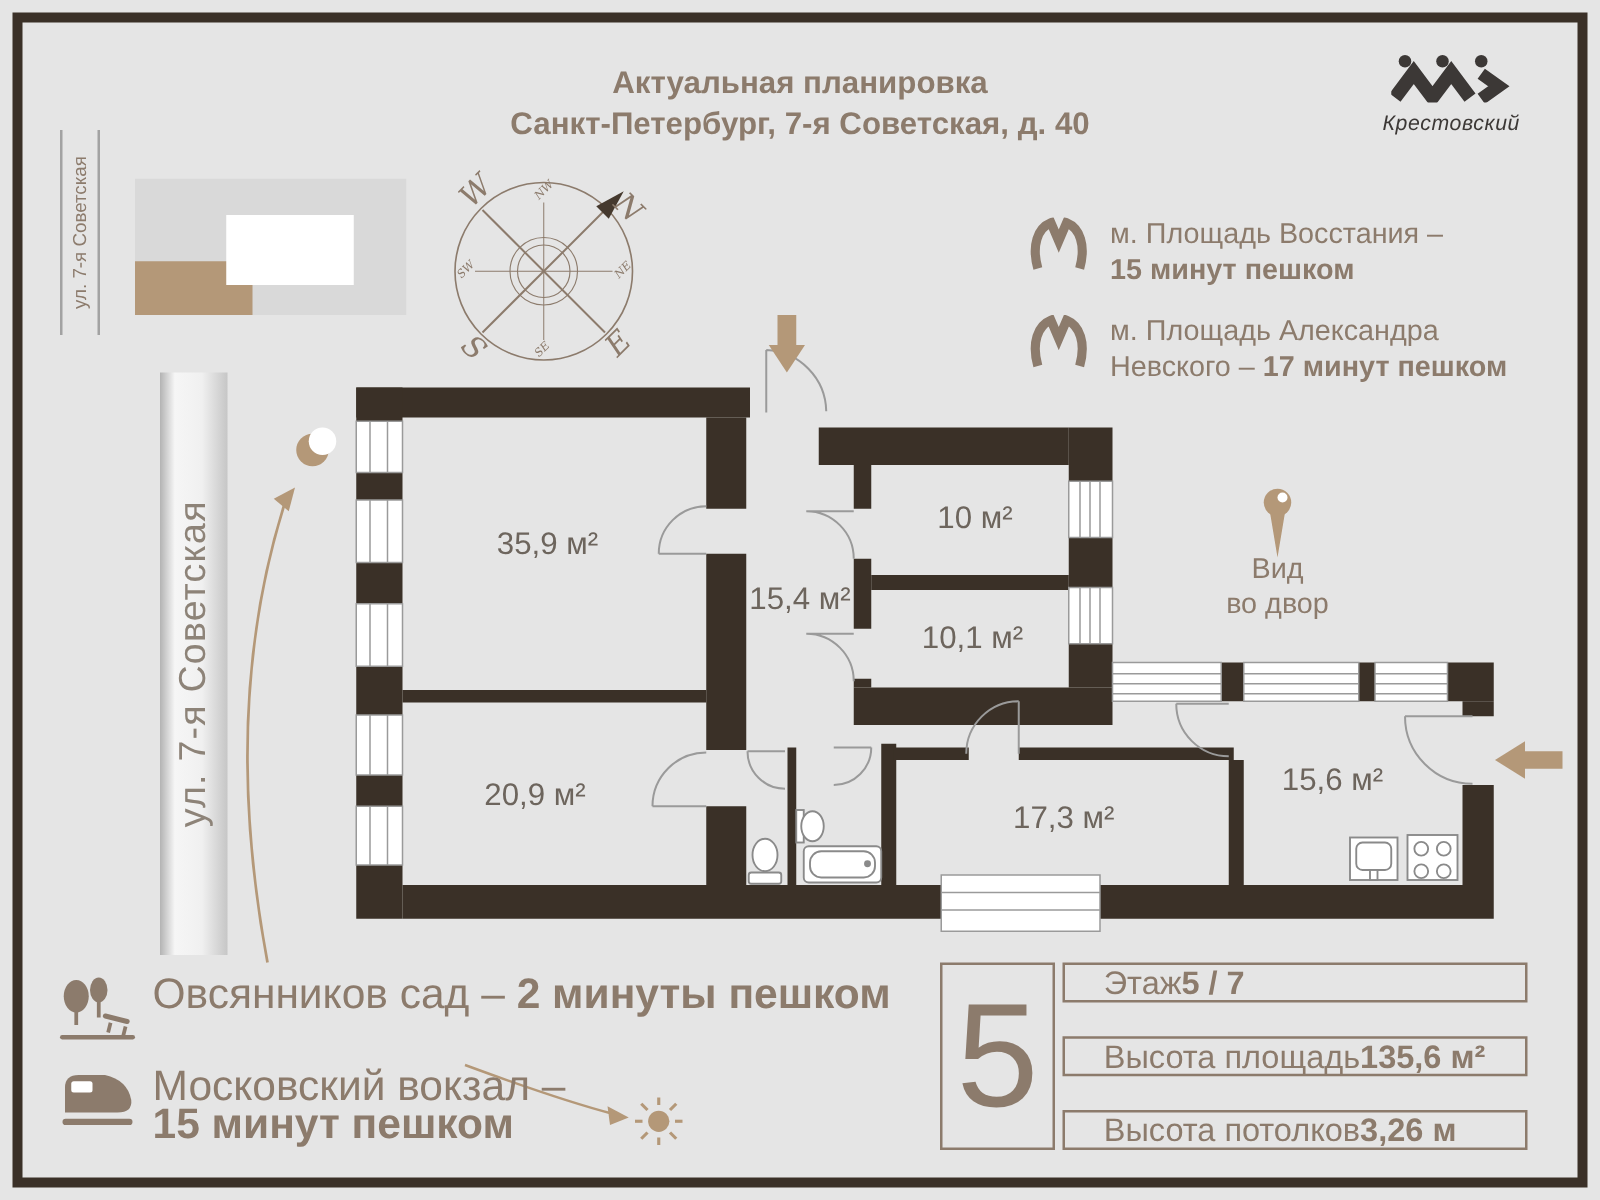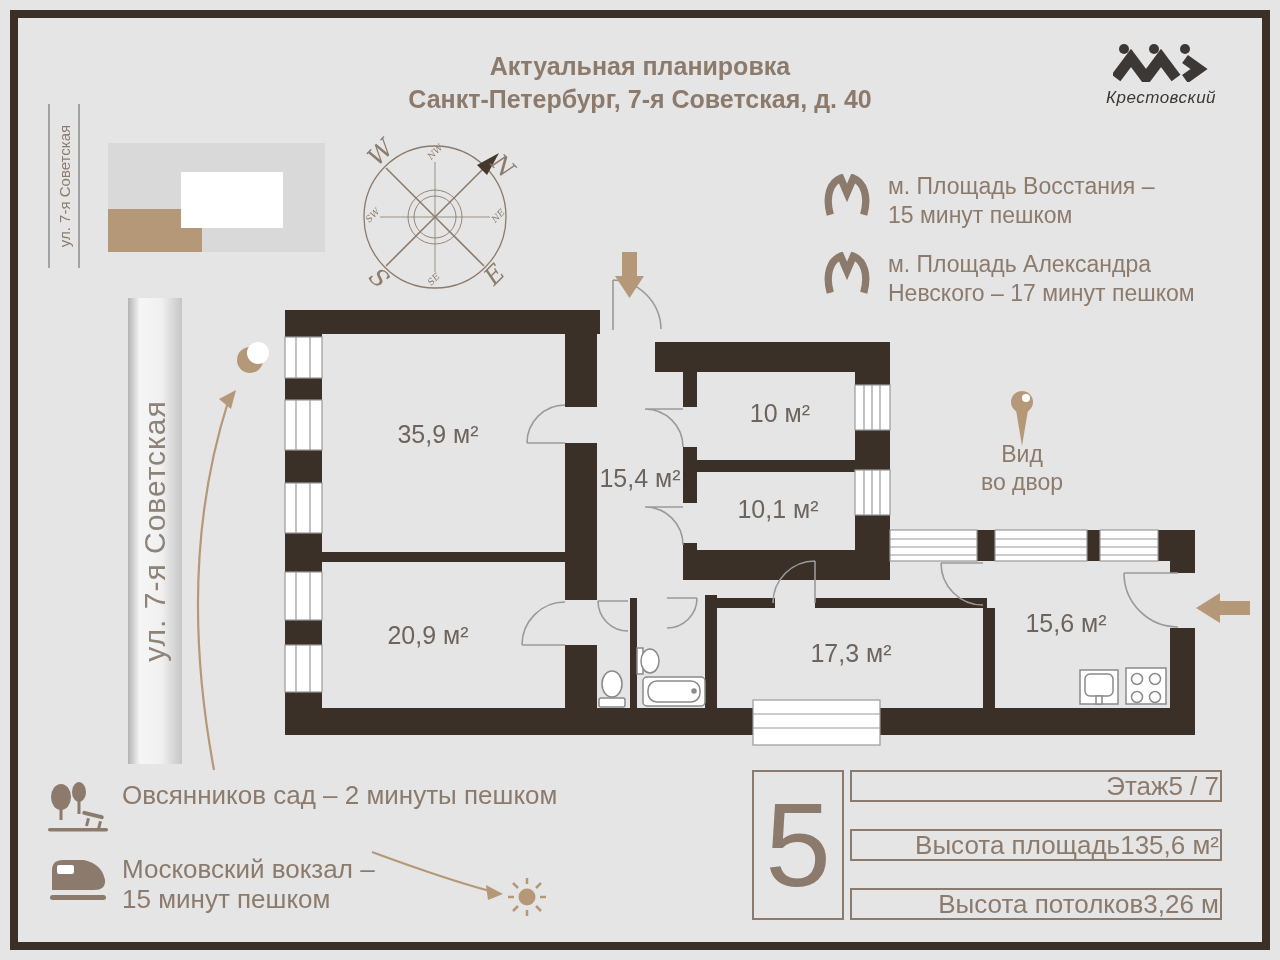--- a/index.html
+++ b/index.html
@@ -9,43 +9,43 @@
 
   .title{position:absolute;top:50px;left:0;right:0;text-align:center;
          color:#8c7b6c;font-weight:bold;font-size:25px;line-height:33px;}
 
   .logo{position:absolute;top:42px;right:44px;width:150px;text-align:center;color:#3c3836;font-style:italic;}
   .logo-text{font-size:17px;letter-spacing:.5px;margin-top:2px;}
 
   .metro{position:absolute;left:824px;top:172px;color:#8c7b6c;font-size:23px;line-height:29px;}
   .metro-row{display:flex;align-items:flex-start;margin-bottom:20px;}
   .metro-row svg{flex:0 0 auto;margin-right:18px;margin-top:2px;}
-  .bold{font-weight:normal;}
+  .bold{font-weight:bold;}
 
   .street-small{position:absolute;left:48px;top:104px;width:28px;height:164px;
                 border-left:2px solid #a2a2a2;border-right:2px solid #a2a2a2;}
   .street-small span{position:absolute;left:50%;top:50%;white-space:nowrap;
                 transform:translate(-50%,-50%) rotate(-90deg);
                 font-size:15px;color:#8c7b6c;}
   .street-big{position:absolute;left:128px;top:298px;width:54px;height:466px;
               background:linear-gradient(to right,#b3b3b3 0%,#f6f6f6 22%,#f0f0f0 62%,#c6c6c6 100%);}
   .street-big span{position:absolute;left:50%;top:50%;white-space:nowrap;
               transform:translate(-50%,-50%) rotate(-90deg);
               font-size:30px;color:#8d8378;letter-spacing:1px;}
 
-  .amenities{position:absolute;left:46px;top:780px;color:#8c7b6c;font-size:26px;line-height:30px;}
+  .amenities{position:absolute;left:46px;top:780px;color:#8c7b6c;font-size:34px;line-height:30px;}
   .amen-row{display:flex;align-items:flex-start;margin-bottom:18px;}
   .amen-row svg{flex:0 0 auto;margin-right:12px;}
 
   .specs{position:absolute;left:752px;top:770px;width:470px;height:150px;display:flex;}
   .spec-big{width:92px;border:2.5px solid #8c7b6c;display:flex;align-items:center;justify-content:center;
             font-size:118px;font-weight:300;color:#8c7b6c;box-sizing:border-box;margin-right:6px;}
   .spec-rows{flex:1;display:flex;flex-direction:column;justify-content:space-between;}
   .spec-row{height:32px;border:2.5px solid #8c7b6c;box-sizing:border-box;display:flex;
-            justify-content:flex-end;align-items:center;padding:0 1px;
+            justify-content:flex-start;align-items:center;padding:0 31px;
             font-size:26px;color:#8c7b6c;}
   .overlay{position:absolute;inset:0;}
 </style>
 </head>
 <body>
 
 <div class="page">
 
   <div class="frame"></div>
 

